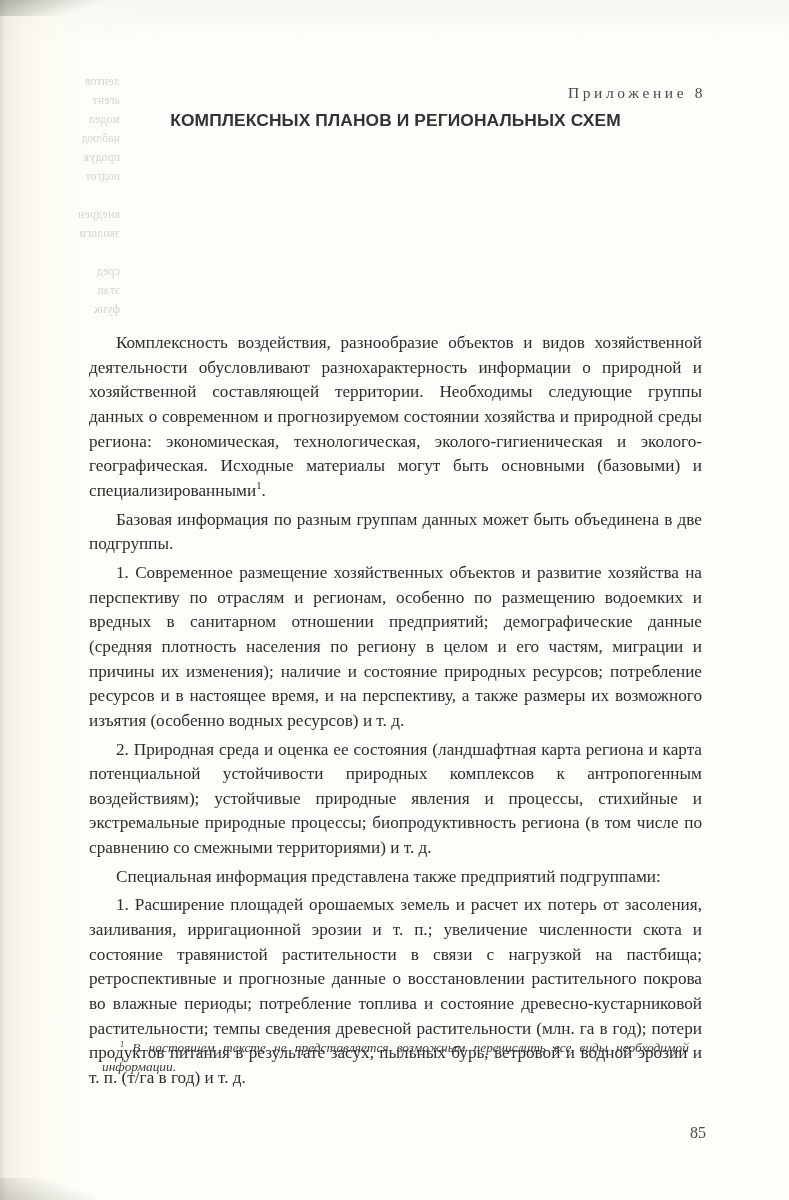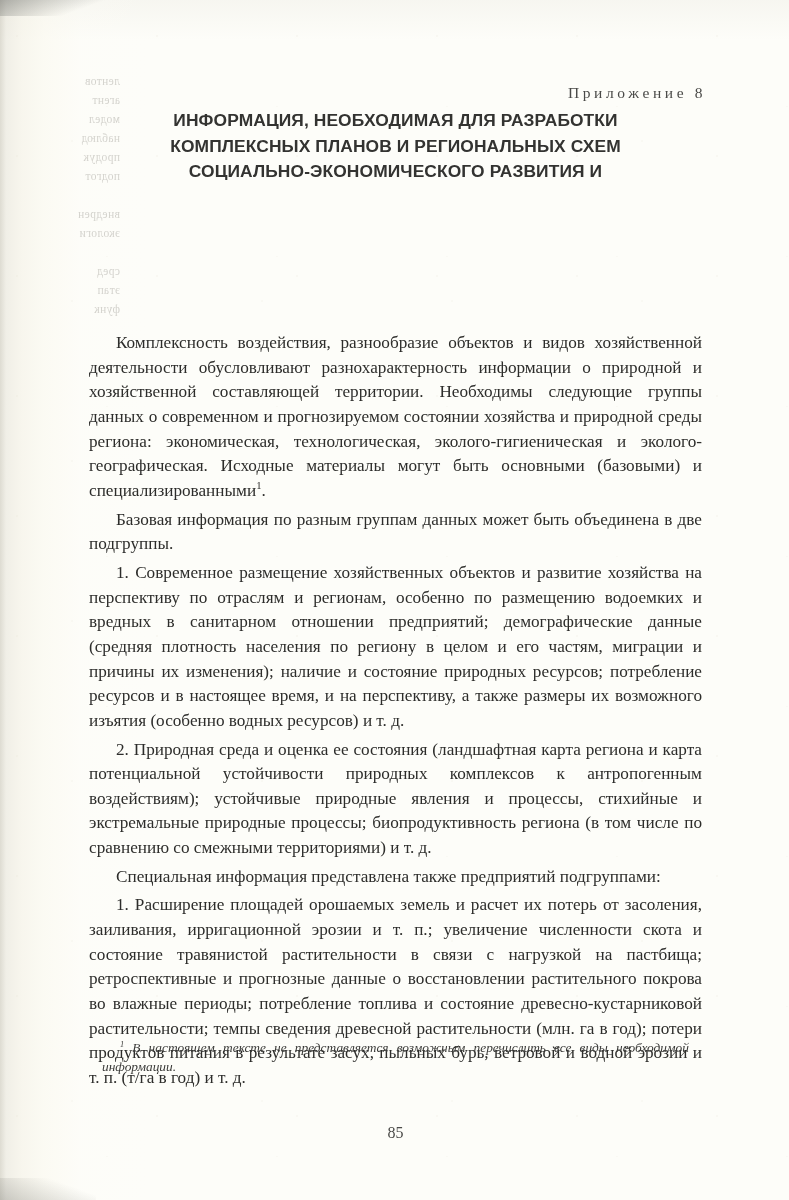--- a/index.html
+++ b/index.html
@@ -129,21 +129,21 @@
     text-align: justify;
     color: #3a3a38;
   }
   #footnote p { margin: 17px; text-indent: 18px; font-style: italic; }
 
   #page-number {
     position: absolute;
     left: 0;
     top: 1124px;
     width: 621px;
-    text-align: center;
+    text-align: right;
     font-size: 16px;
     color: #4a4a48;
   }
 
   
   #grain {
     position: absolute;
     inset: 0;
     pointer-events: none;
     opacity: 0.5;
@@ -174,23 +174,21 @@
 
 сред
 этап
 функ</div>
 
   <div class="content">
 
     <div id="appendix-label">Приложение 8</div>
 
     <div id="doc-title">
-      <div>ИНФОРМАЦИЯ, НЕОБХОДИМАЯ ДЛЯ РАЗРАБОТКИ</div>
       <div>КОМПЛЕКСНЫХ ПЛАНОВ И РЕГИОНАЛЬНЫХ СХЕМ</div>
-      <div>СОЦИАЛЬНО-ЭКОНОМИЧЕСКОГО РАЗВИТИЯ И</div>
     </div>
 
     <div id="body-text">
 
       <p><span>Комплексность воздействия, разнообразие объектов и видов хозяйственной деятельности обусловливают разнохарактерность информации о природной и хозяйственной составляющей территории. Необходимы следующие группы данных о современном и прогнозируемом состоянии хозяйства и природной среды региона: экономическая, технологическая, эколого-гигиеническая и эколого-географическая. Исходные материалы могут быть основными (базовыми) и специализированными</span><sup class="fn">1</sup><span>.</span></p>
 
       <p>Базовая информация по разным группам данных может быть объединена в две подгруппы.</p>
 
       <p>1. Современное размещение хозяйственных объектов и развитие хозяйства на перспективу по отраслям и регионам, особенно по размещению водоемких и вредных в санитарном отношении предприятий; демографические данные (средняя плотность населения по региону в целом и его частям, миграции и причины их изменения); наличие и состояние природных ресурсов; потребление ресурсов и в настоящее время, и на перспективу, а также размеры их возможного изъятия (особенно водных ресурсов) и т. д.</p>
 

